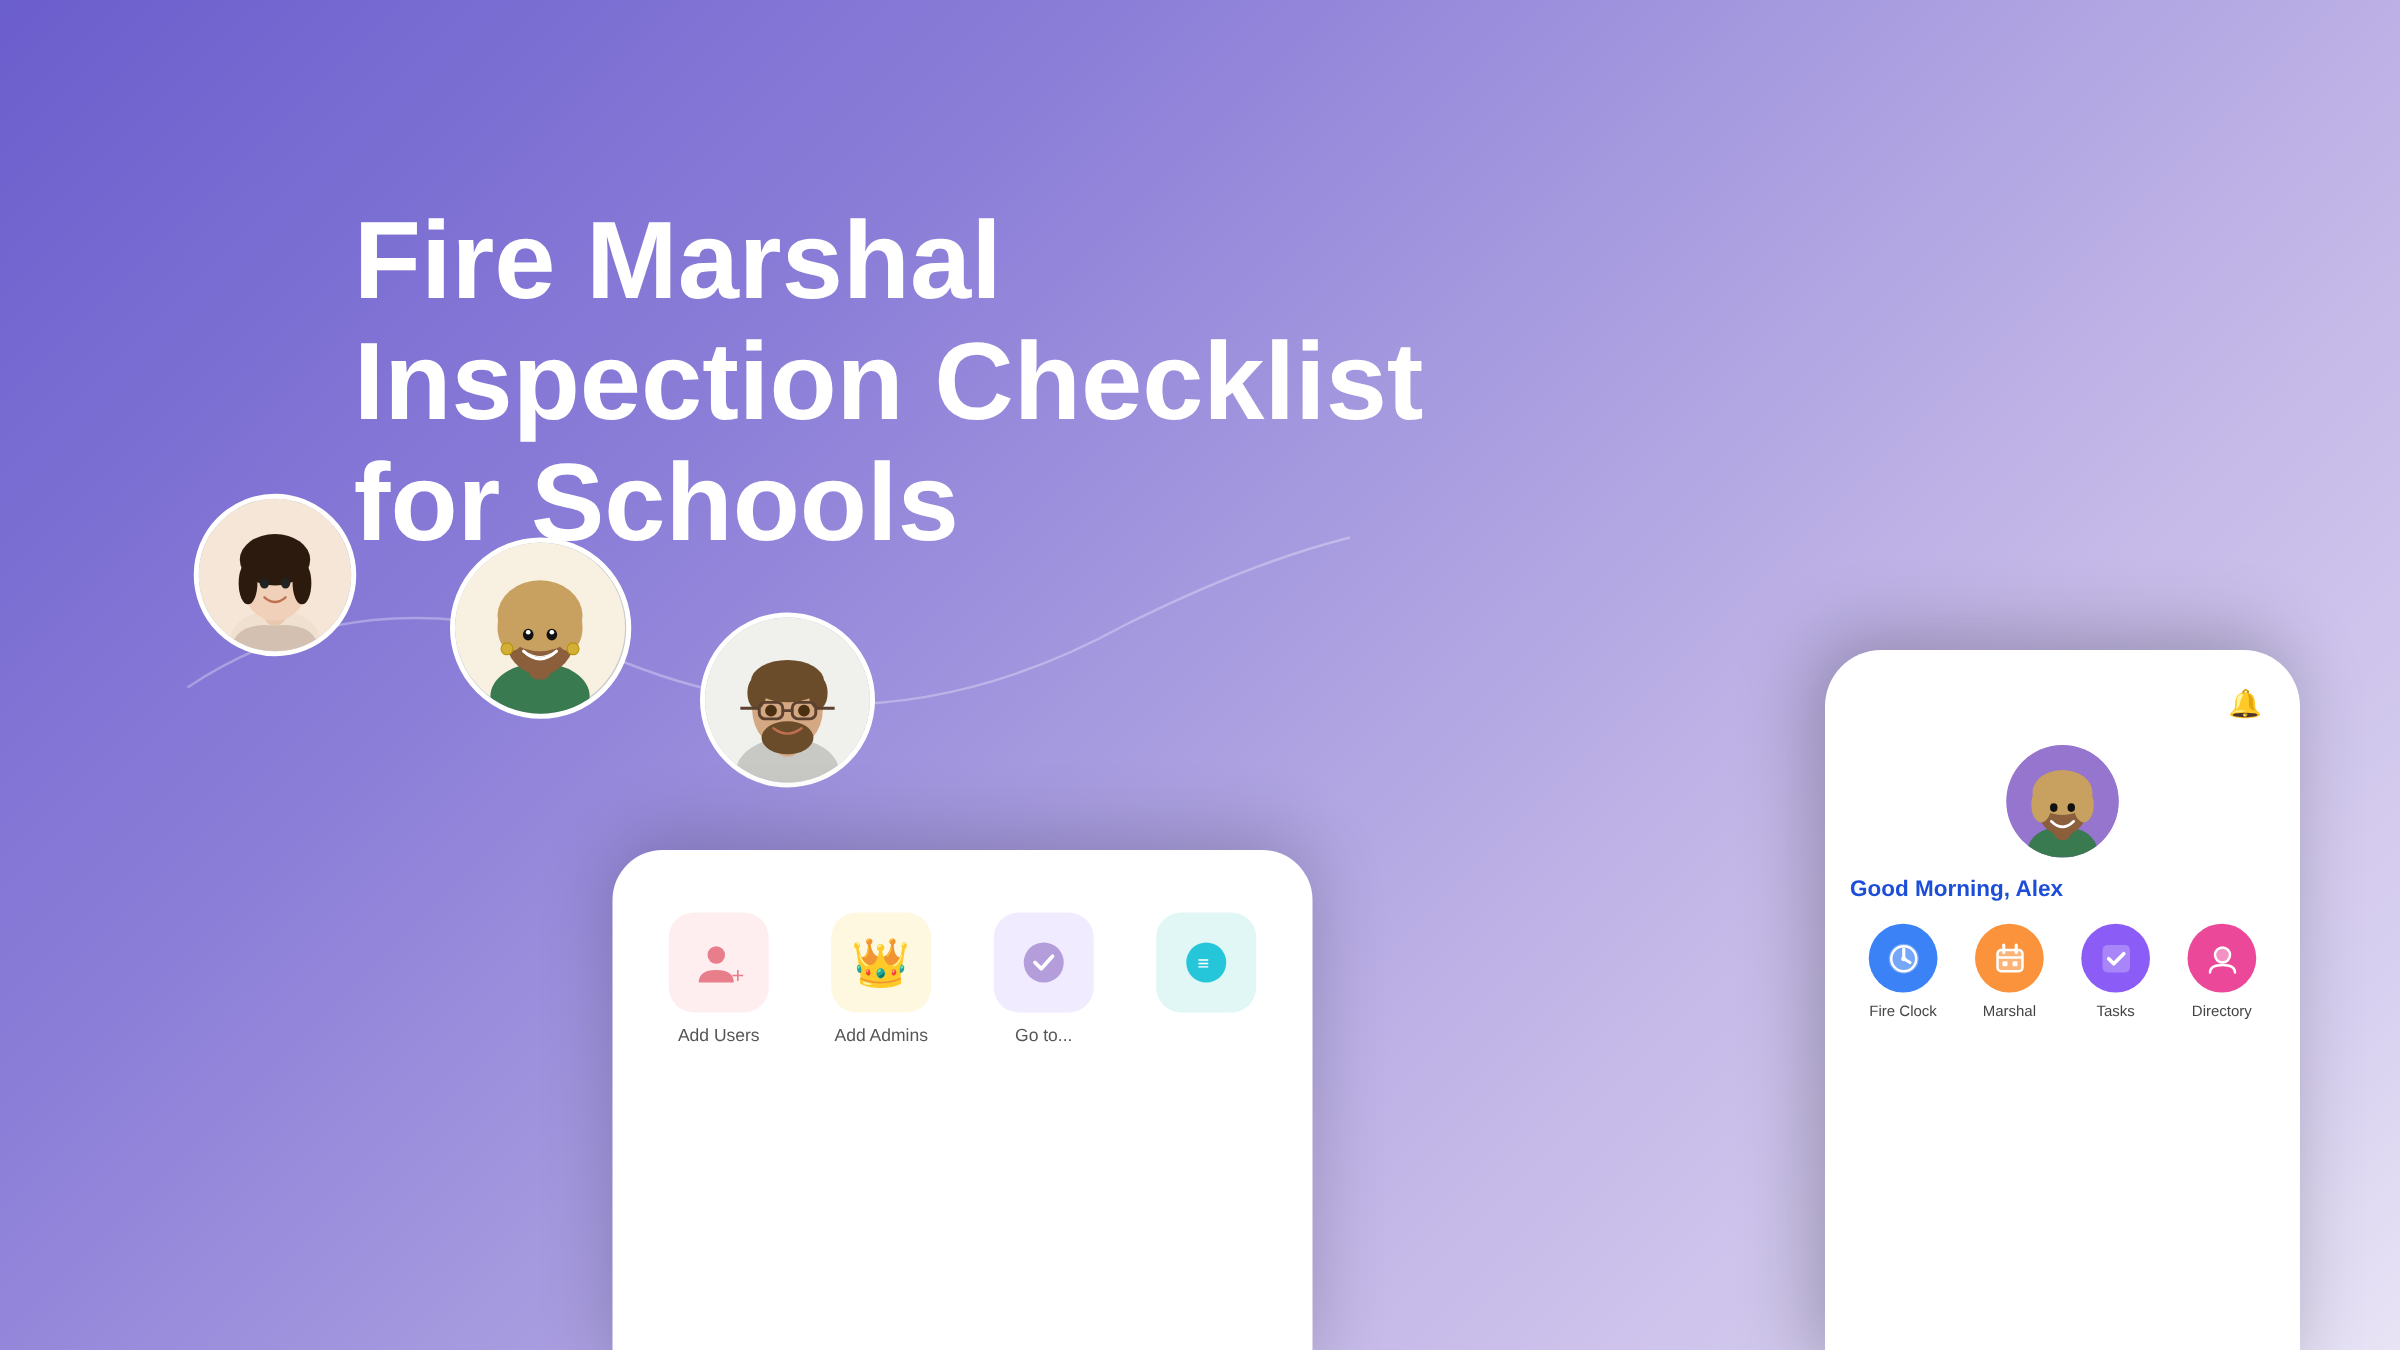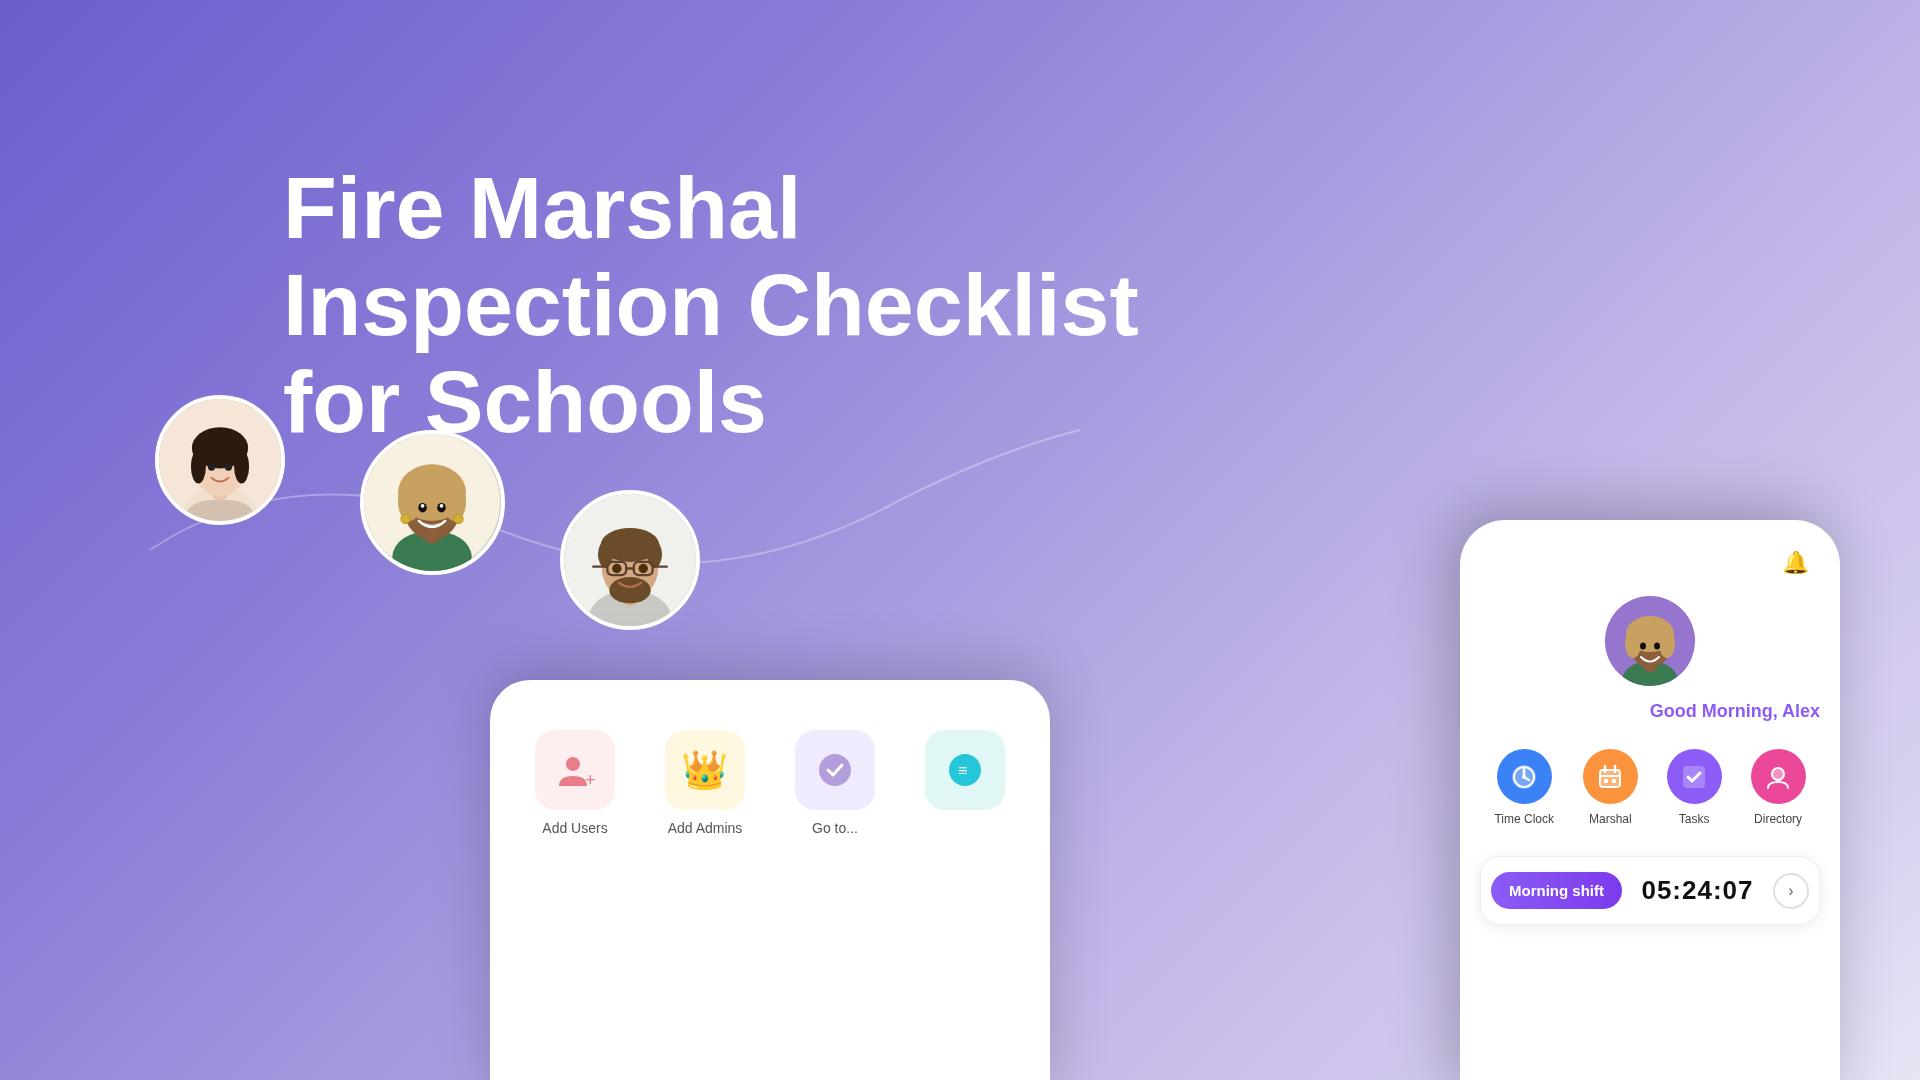--- a/index.html
+++ b/index.html
@@ -156,25 +156,25 @@
       height: 90px;
       border-radius: 50%;
       background: linear-gradient(135deg, #b39ddb, #9575cd);
       display: flex;
       align-items: center;
       justify-content: center;
       overflow: hidden;
     }
 
     .greeting {
-      text-align: right;
+      text-align: left;
       font-size: 18px;
       font-weight: 600;
-      color: #8b5cf6;
-      margin-bottom: 27px;
+      color: #1d4ed8;
+      margin-bottom: 17px;
     }
 
     .app-icons {
       display: flex;
       justify-content: space-around;
       margin-bottom: 30px;
     }
 
     .app-item {
       display: flex;
@@ -413,21 +413,21 @@
     <div class="app-item">
       <div class="app-icon-circle blue-bg">
         <svg width="30" height="30" viewBox="0 0 30 30">
           <circle cx="15" cy="15" r="12" fill="white" opacity="0.3"></circle>
           <circle cx="15" cy="15" r="10" fill="none" stroke="white" stroke-width="2"></circle>
           <line x1="15" y1="7" x2="15" y2="15" stroke="white" stroke-width="2.5" stroke-linecap="round"></line>
           <line x1="15" y1="15" x2="20" y2="18" stroke="white" stroke-width="2.5" stroke-linecap="round"></line>
           <circle cx="15" cy="15" r="2" fill="white"></circle>
         </svg>
       </div>
-      <span class="app-label">Time Clock</span>
+      <span class="app-label">Fire Clock</span>
     </div>
 
     <div class="app-item">
       <div class="app-icon-circle orange-bg">
         <svg width="30" height="30" viewBox="0 0 30 30">
           <rect x="5" y="8" width="20" height="17" rx="3" fill="white" opacity="0.3"></rect>
           <rect x="5" y="8" width="20" height="17" rx="3" fill="none" stroke="white" stroke-width="2"></rect>
           <line x1="5" y1="14" x2="25" y2="14" stroke="white" stroke-width="2"></line>
           <line x1="10" y1="4" x2="10" y2="10" stroke="white" stroke-width="2.5" stroke-linecap="round"></line>
           <line x1="20" y1="4" x2="20" y2="10" stroke="white" stroke-width="2.5" stroke-linecap="round"></line>
@@ -454,19 +454,14 @@
           <circle cx="15" cy="12" r="6" fill="white" opacity="0.4"></circle>
           <circle cx="15" cy="12" r="6" fill="none" stroke="white" stroke-width="2"></circle>
           <path d="M5 26 Q5 20 15 20 Q25 20 25 26" stroke="white" stroke-width="2" fill="none" stroke-linecap="round"></path>
         </svg>
       </div>
       <span class="app-label">Directory</span>
     </div>
 
   </div>
 
-  <div class="shift-bar">
-    <div class="morning-badge">Morning shift</div>
-    <div class="time-display">05:24:07</div>
-    <div class="arrow-btn">›</div>
-  </div>
 
 </div>
 
 </body></html>

